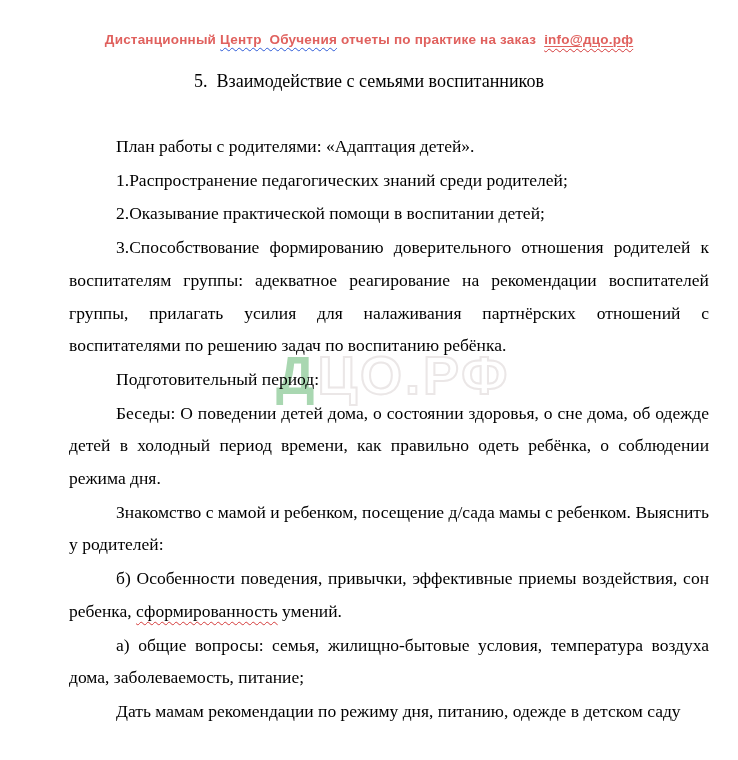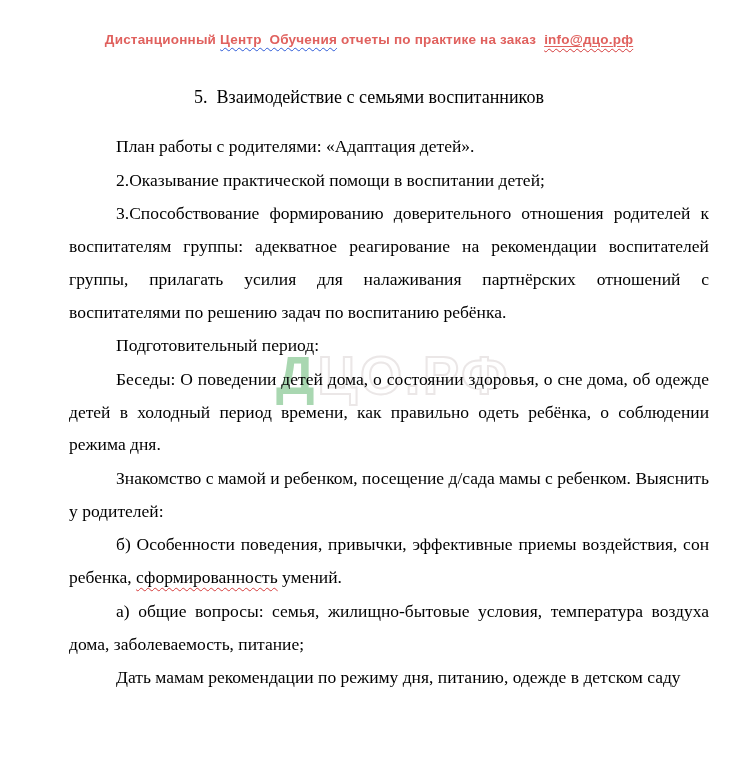--- a/index.html
+++ b/index.html
@@ -73,21 +73,20 @@
 
   
   .doc-title {
     position: absolute;
     top: 71px; left: 0;
     width: 100%;
     text-align: center;
     font-size: 18px;
     font-weight: 400;
     z-index: 2;
-    margin-top: 16px;
   }
 
   
   .body-text {
     position: absolute;
     left: 68px; top: 129px;
     width: 642px;
     height: 631px;
     font-size: 17.5px;
     line-height: 32.7px;
@@ -113,20 +112,21 @@
 <div class="page">
 
   <div class="watermark" aria-hidden="true"><span class="wm-green">Д</span><span class="wm-outline">ЦО.РФ</span></div>
 
   <div class="doc-header"><span>Дистанционный </span><span class="wavy-blue">Центр&nbsp; Обучения</span><span> отчеты по практике на заказ&nbsp; </span><a class="email-link"><span class="wavy-red-under">info@дцо.рф</span></a></div>
 
   <h1 class="doc-title">5.&nbsp; Взаимодействие с семьями воспитанников</h1>
 
   <div class="body-text">
     <p>План работы с родителями: «Адаптация детей».</p>
+    <p>1.Распространение педагогических знаний среди родителей;</p>
     <p>2.Оказывание практической помощи в воспитании детей;</p>
     <p>3.Способствование формированию доверительного отношения родителей к воспитателям группы: адекватное реагирование на рекомендации воспитателей группы, прилагать усилия для налаживания партнёрских отношений с воспитателями по решению задач по воспитанию ребёнка.</p>
     <p>Подготовительный период:</p>
     <p>Беседы: О поведении детей дома, о состоянии здоровья, о сне дома, об одежде детей в холодный период времени, как правильно одеть ребёнка, о соблюдении режима дня.</p>
     <p>Знакомство с мамой и ребенком, посещение д/сада мамы с ребенком. Выяснить у родителей:</p>
     <p><span>б) Особенности поведения, привычки, эффективные приемы воздействия, сон ребенка, </span><span class="misspelled">сформированность</span><span> умений.</span></p>
     <p>а) общие вопросы: семья, жилищно-бытовые условия, температура воздуха дома, заболеваемость, питание;</p>
     <p>Дать мамам рекомендации по режиму дня, питанию, одежде в детском саду</p>
   </div>
 

